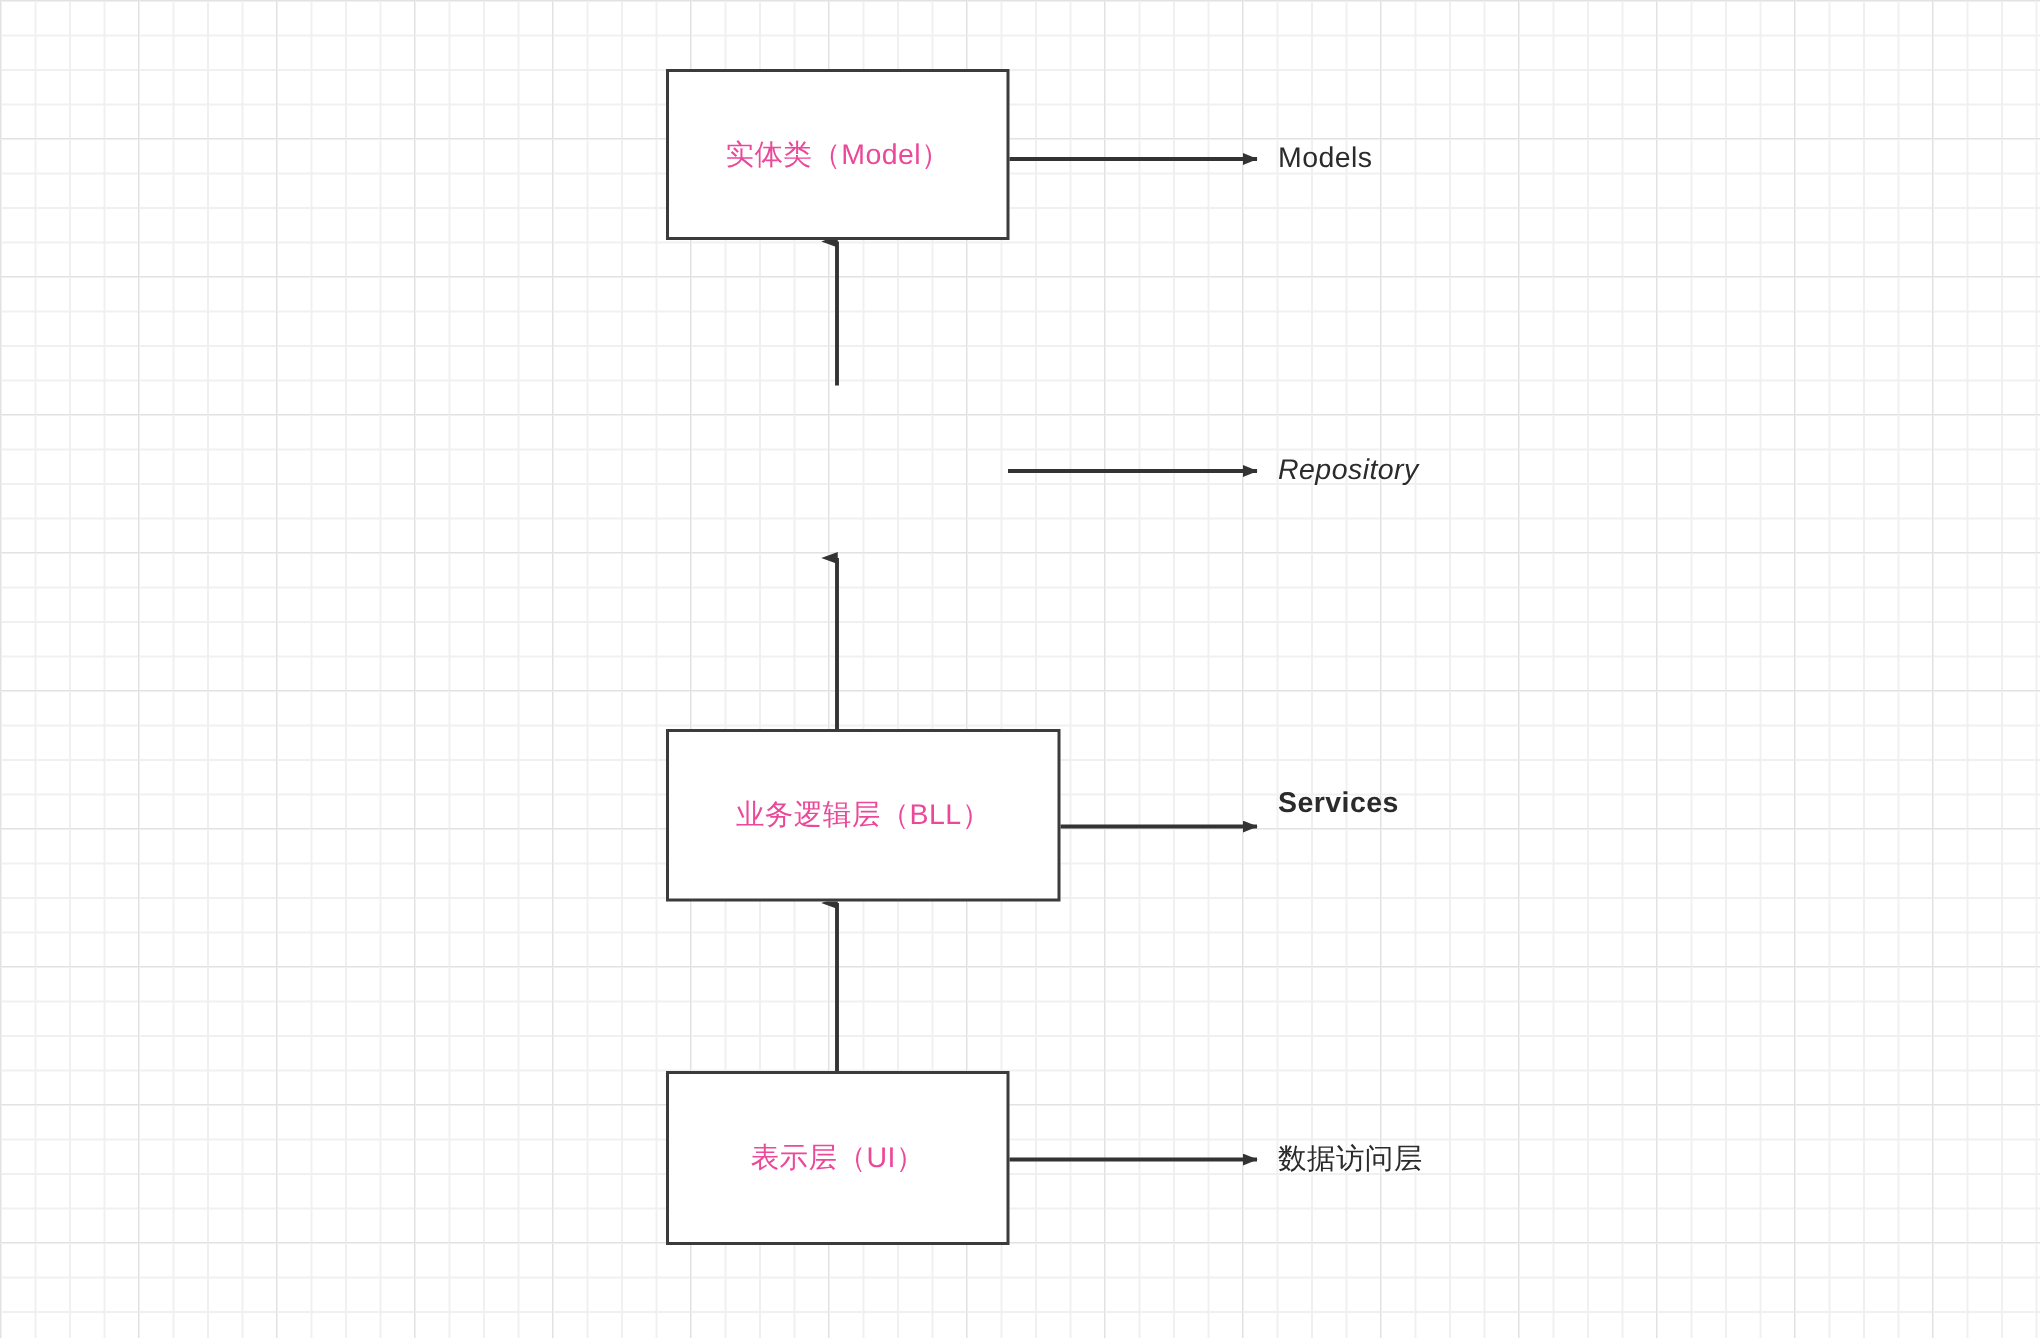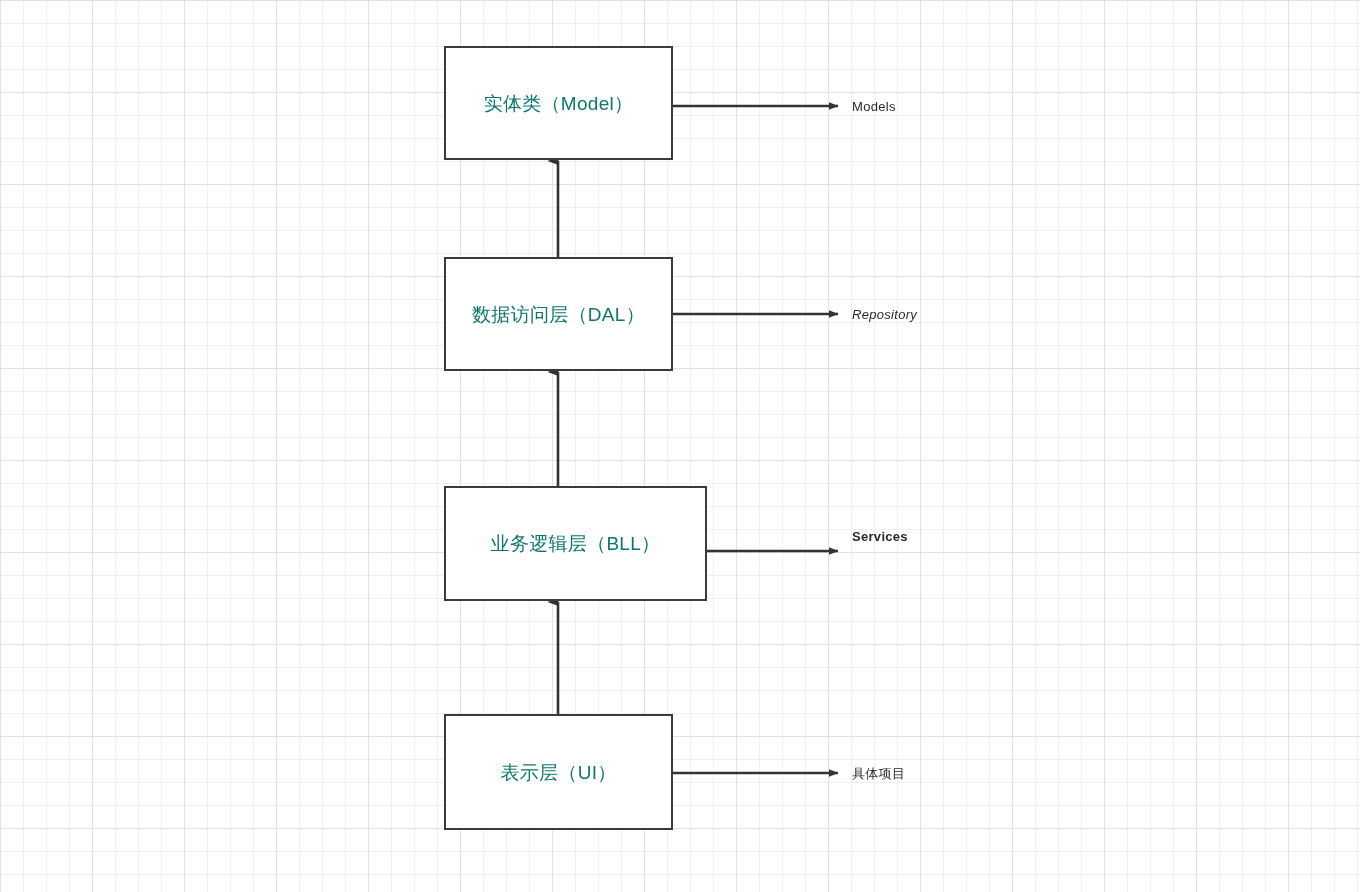--- a/index.html
+++ b/index.html
@@ -45,29 +45,29 @@
     box-sizing: border-box;
     background: #ffffff;
     border: 2px solid #3b3b3b;
     display: flex;
     align-items: center;
     justify-content: center;
   }
 
   .node-label {
     font-size: 19px;
-    color: #0f766e;
+    color: #ec4899;
     letter-spacing: 0.3px;
     white-space: nowrap;
     line-height: 1;
   }
 
   .side-label {
     position: absolute;
-    font-size: 13px;
+    font-size: 19px;
     color: #2b2b2b;
     white-space: nowrap;
     line-height: 1;
     letter-spacing: 0.3px;
   }
 </style>
 </head>
 <body>
 
 <div id="canvas">
@@ -89,33 +89,30 @@
 
     <line x1="558" y1="257" x2="558" y2="161" stroke="#333333" stroke-width="2.6" marker-end="url(#arrowhead-up)"></line>
     <line x1="558" y1="486" x2="558" y2="372" stroke="#333333" stroke-width="2.6" marker-end="url(#arrowhead-up)"></line>
     <line x1="558" y1="714" x2="558" y2="602" stroke="#333333" stroke-width="2.6" marker-end="url(#arrowhead-up)"></line>
   </svg>
 
   <div class="node-box" style="left:444px; top:46px; width:229px; height:114px;">
     <span class="node-label">实体类（Model）</span>
   </div>
 
-  <div class="node-box" style="left:444px; top:257px; width:229px; height:114px;">
-    <span class="node-label">数据访问层（DAL）</span>
-  </div>
 
   <div class="node-box" style="left:444px; top:486px; width:263px; height:115px;">
     <span class="node-label">业务逻辑层（BLL）</span>
   </div>
 
   <div class="node-box" style="left:444px; top:714px; width:229px; height:116px;">
     <span class="node-label">表示层（UI）</span>
   </div>
 
   <div class="side-label" style="left:852px; top:106px; transform:translateY(-50%);">Models</div>
 
   <div class="side-label" style="left:852px; top:314px; transform:translateY(-50%);font-style:italic;">Repository</div>
 
   <div class="side-label" style="left:852px; top:536px; transform:translateY(-50%);font-weight:bold;">Services</div>
 
-  <div class="side-label" style="left:852px; top:773px; transform:translateY(-50%);">具体项目</div>
+  <div class="side-label" style="left:852px; top:773px; transform:translateY(-50%);">数据访问层</div>
 
 </div>
 
 </body></html>

